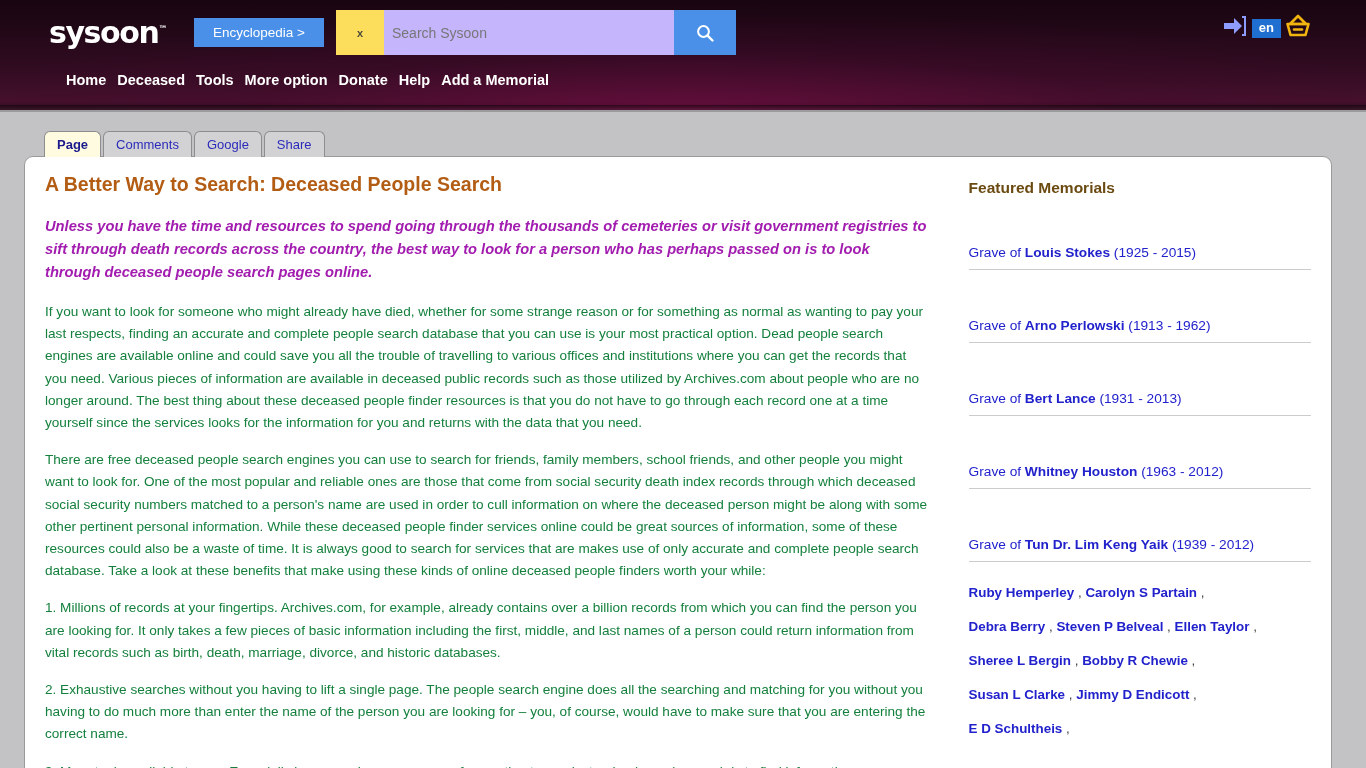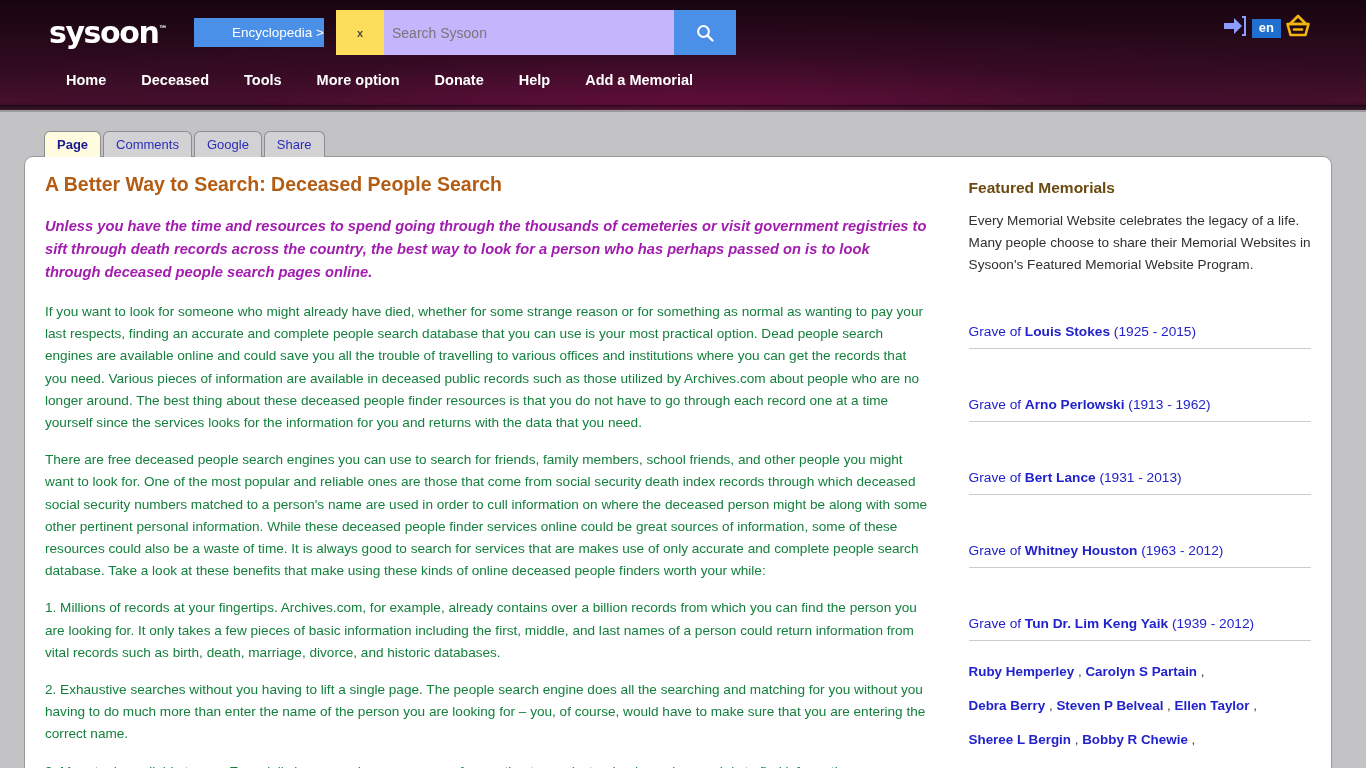--- a/index.html
+++ b/index.html
@@ -39,21 +39,21 @@
   .encyclopedia-btn {
     position: absolute; left: 194px; top: 18px;
     width: 130px; height: 29px;
     background: #4a90e8;
     color: #ffffff;
     border: none;
     font-size: 13.5px;
     font-family: "Liberation Sans", sans-serif;
     cursor: pointer;
     line-height: 29px;
-    text-align: right;
+    text-align: center;
     padding: 0;
   }
 
   .search-wrap {
     position: absolute; left: 336px; top: 10px;
     width: 400px; height: 45px;
     display: flex;
     background: #fff;
   }
   .search-clear {
@@ -92,21 +92,21 @@
     font-size: 13px; font-weight: bold;
     padding: 2px 7px 3px 7px;
     line-height: 14px;
     cursor: pointer;
   }
 
   .mainnav {
     position: absolute; left: 0; top: 72px;
     width: 100%;
     padding-left: 66px;
-    display: flex; align-items: center; gap: 35px;
+    display: flex; align-items: center; gap: 11px;
   }
   .mainnav a {
     color: #ffffff;
     font-size: 14.5px;
     font-weight: bold;
     text-decoration: none;
     font-family: "Liberation Sans", sans-serif;
     white-space: nowrap;
     cursor: pointer;
   }
@@ -291,21 +291,20 @@
       <p class="lede">Unless you have the time and resources to spend going through the thousands of cemeteries or visit government registries to sift through death records across the country, the best way to look for a person who has perhaps passed on is to look through deceased people search pages online.</p>
       <p class="body">If you want to look for someone who might already have died, whether for some strange reason or for something as normal as wanting to pay your last respects, finding an accurate and complete people search database that you can use is your most practical option. Dead people search engines are available online and could save you all the trouble of travelling to various offices and institutions where you can get the records that you need. Various pieces of information are available in deceased public records such as those utilized by Archives.com about people who are no longer around. The best thing about these deceased people finder resources is that you do not have to go through each record one at a time yourself since the services looks for the information for you and returns with the data that you need.</p>
       <p class="body">There are free deceased people search engines you can use to search for friends, family members, school friends, and other people you might want to look for. One of the most popular and reliable ones are those that come from social security death index records through which deceased social security numbers matched to a person's name are used in order to cull information on where the deceased person might be along with some other pertinent personal information. While these deceased people finder services online could be great sources of information, some of these resources could also be a waste of time. It is always good to search for services that are makes use of only accurate and complete people search database. Take a look at these benefits that make using these kinds of online deceased people finders worth your while:</p>
       <p class="body">1. Millions of records at your fingertips. Archives.com, for example, already contains over a billion records from which you can find the person you are looking for. It only takes a few pieces of basic information including the first, middle, and last names of a person could return information from vital records such as birth, death, marriage, divorce, and historic databases.</p>
       <p class="body">2. Exhaustive searches without you having to lift a single page. The people search engine does all the searching and matching for you without you having to do much more than enter the name of the person you are looking for – you, of course, would have to make sure that you are entering the correct name.</p>
       <p class="body">3. More tools available to you. Especially in cases when your reason for wanting to conduct a dead people search is to find information</p>
     </div>
 
     <div class="col-side">
       <h2 class="side-title">Featured Memorials</h2>
-      <p class="side-text">Every Memorial Website celebrates the legacy of a life. Many people choose to share their Memorial Websites in Sysoon's Featured Memorial Website Program.</p>
 
       <div class="grave-row">
         <span>Grave of </span><span class="gname">Louis Stokes</span><span> (1925 - 2015)</span>
       </div>
       <div class="grave-row">
         <span>Grave of </span><span class="gname">Arno Perlowski</span><span> (1913 - 1962)</span>
       </div>
       <div class="grave-row">
         <span>Grave of </span><span class="gname">Bert Lance</span><span> (1931 - 2013)</span>
       </div>

